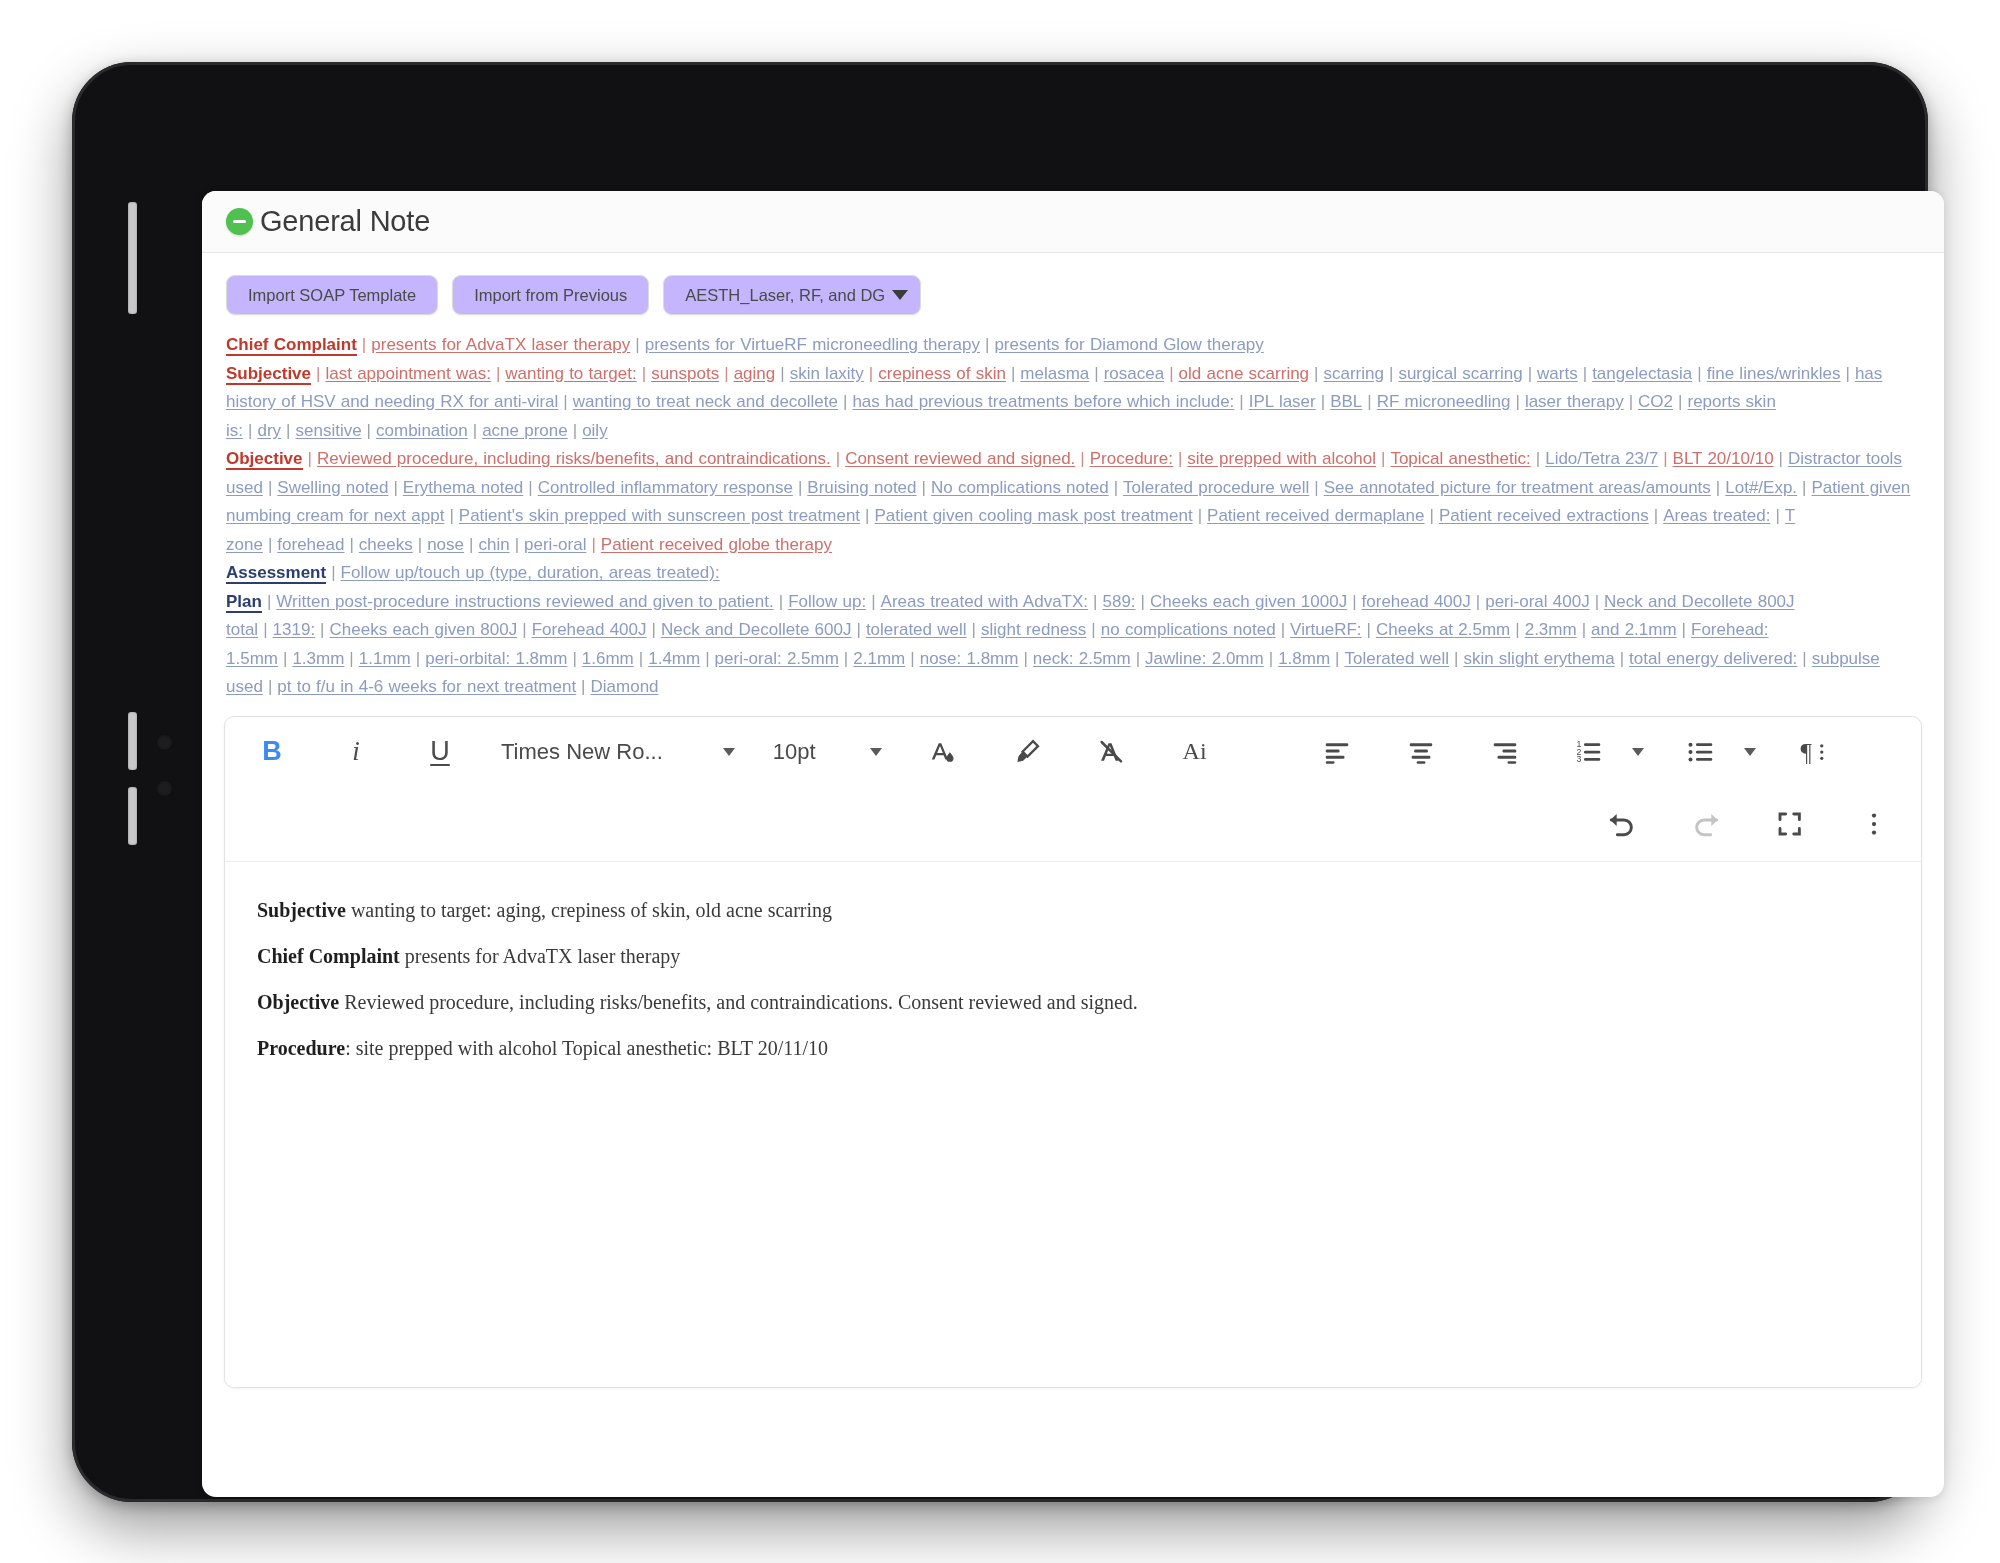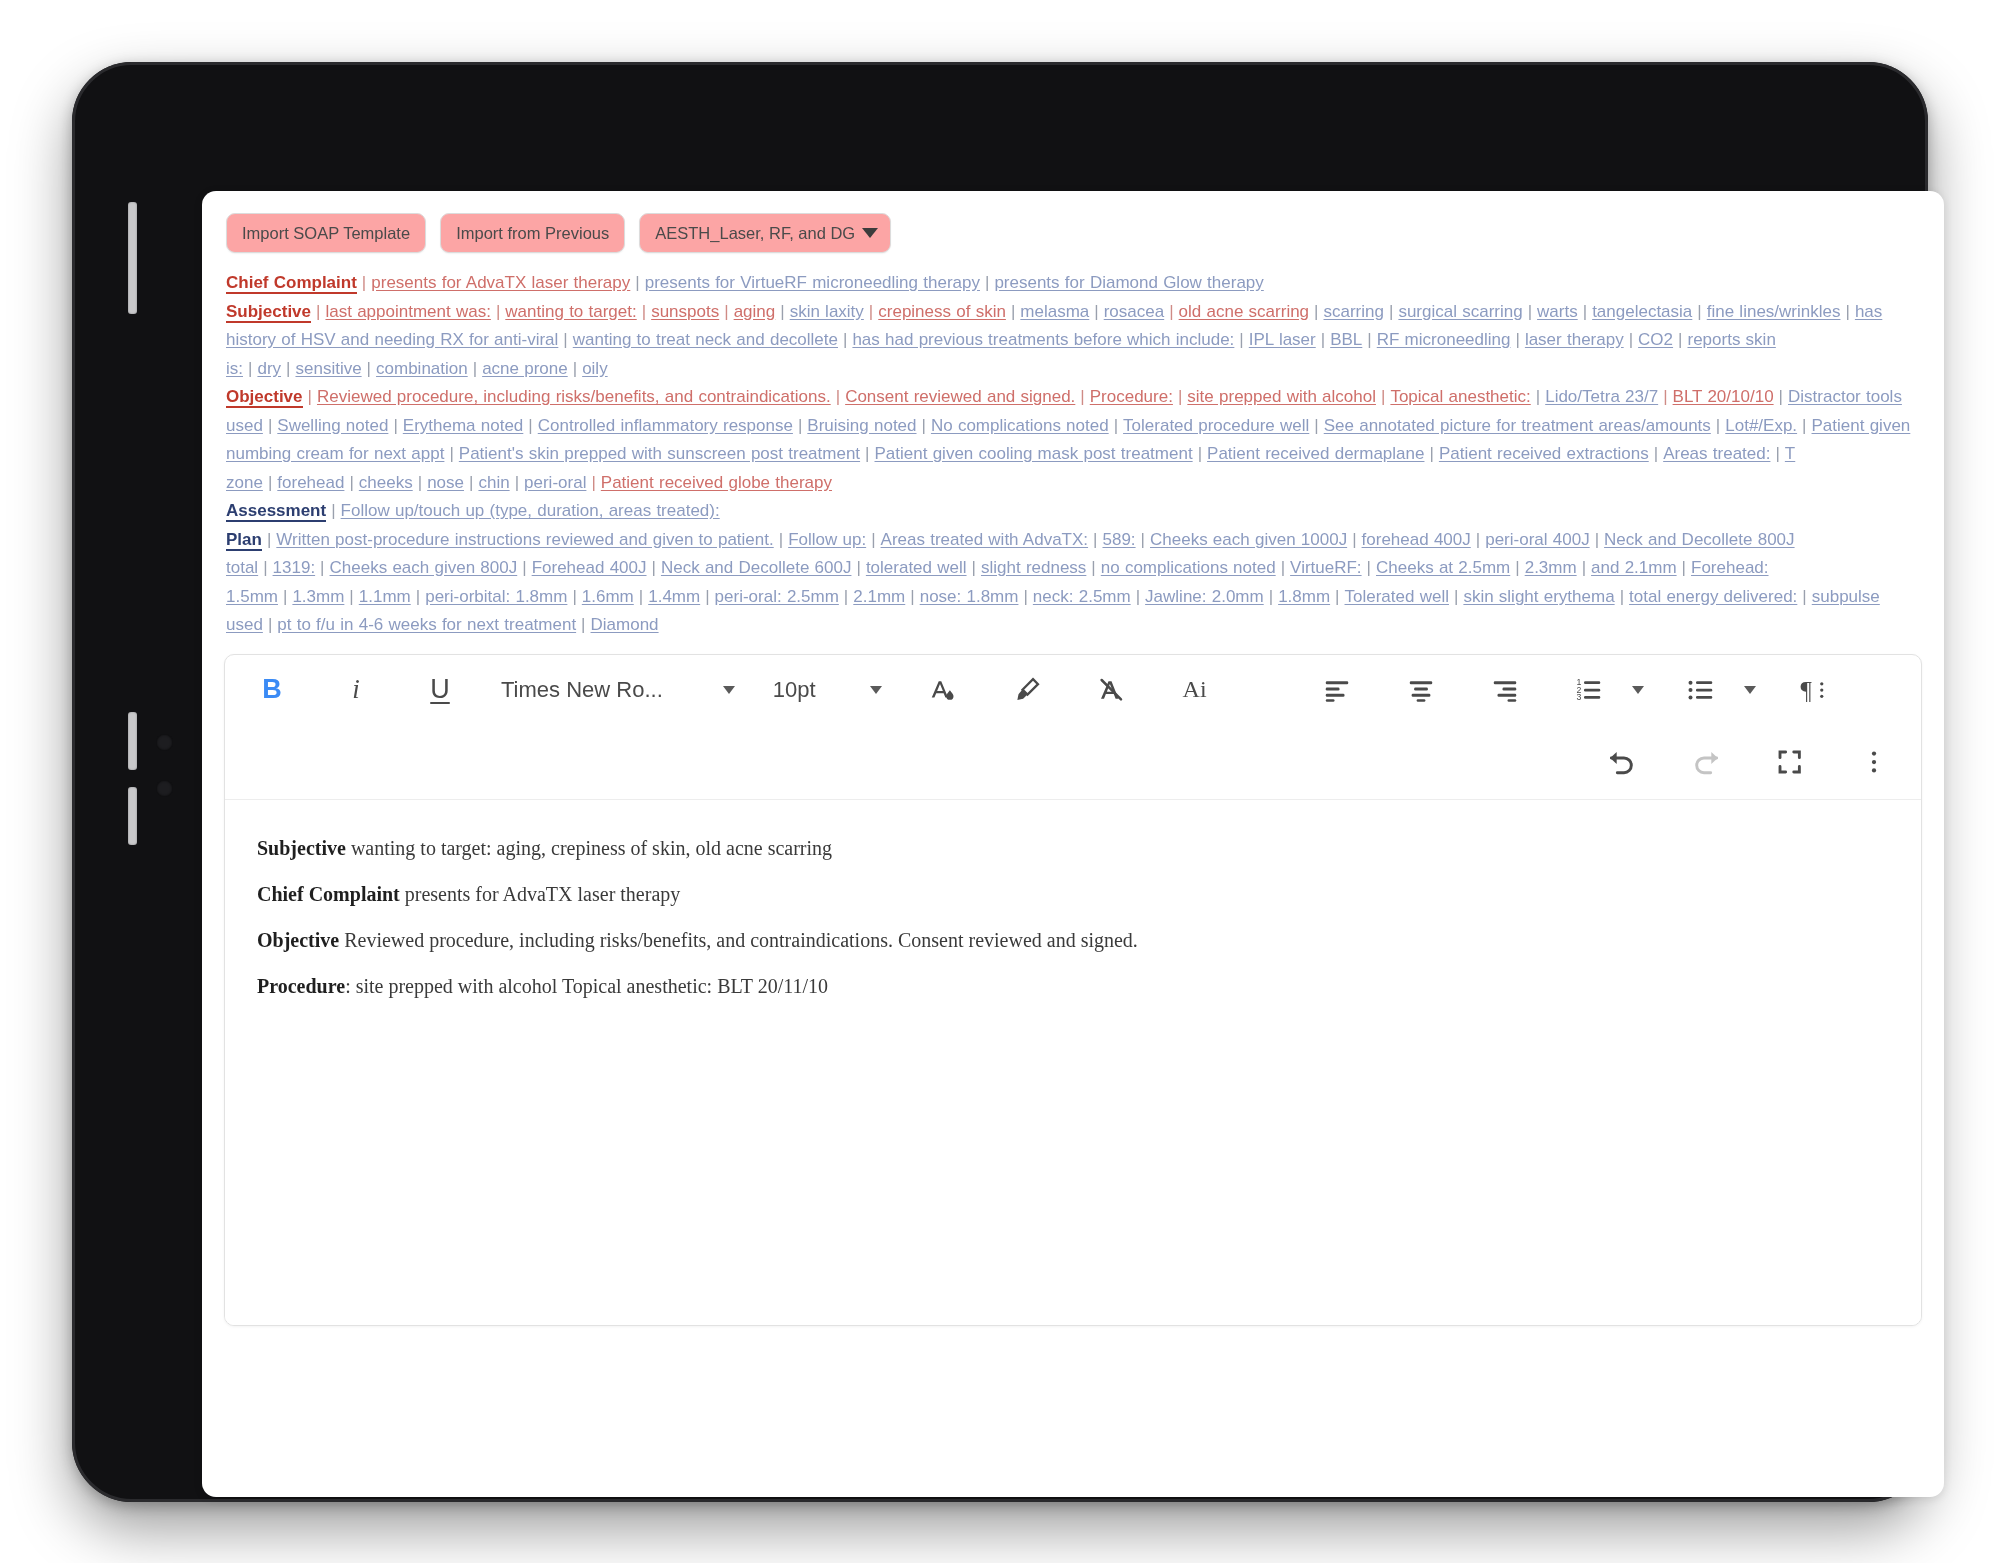--- a/index.html
+++ b/index.html
@@ -82,25 +82,25 @@
     font-family: "Liberation Sans", sans-serif;
   }
 
   
   .import-row {
     display: flex; align-items: center; gap: 14px;
     padding: 22px 24px 10px 24px;
   }
   .chip {
     border: 1px solid #dcdcdc;
-    background: #fca5a5;
+    background: #c4b5fd;
     border-radius: 9px;
     height: 40px;
     display: flex; align-items: center;
-    padding: 0 15px;
+    padding: 0 21px;
     font-size: 16.5px; color: #4a4a4a;
     white-space: nowrap;
     box-shadow: 0 1px 1.5px rgba(0,0,0,.05);
     cursor: pointer;
   }
   .chip-select { gap: 7px; padding-right: 12px; }
   .chip-select .caret {
     width: 0; height: 0;
     border-left: 8px solid transparent;
     border-right: 8px solid transparent;
@@ -194,20 +194,26 @@
   <div class="device">
     <div class="device-inner-shade"></div>
     <div class="btn-side btn-power"></div>
     <div class="btn-side btn-vol1"></div>
     <div class="btn-side btn-vol2"></div>
     <div class="lens lens-a"></div>
     <div class="lens lens-b"></div>
 
     <div class="screen">
 
+      <div class="card-header">
+        <span class="collapse-icon">
+            <i></i>
+          </span>
+        <span class="card-title">General Note</span>
+      </div>
 
       <div class="import-row">
         <div class="chip">Import SOAP Template</div>
         <div class="chip">Import from Previous</div>
         <div class="chip chip-select">
           <span>AESTH_Laser, RF, and DG</span>
           <span class="caret"></span>
         </div>
       </div>
 

